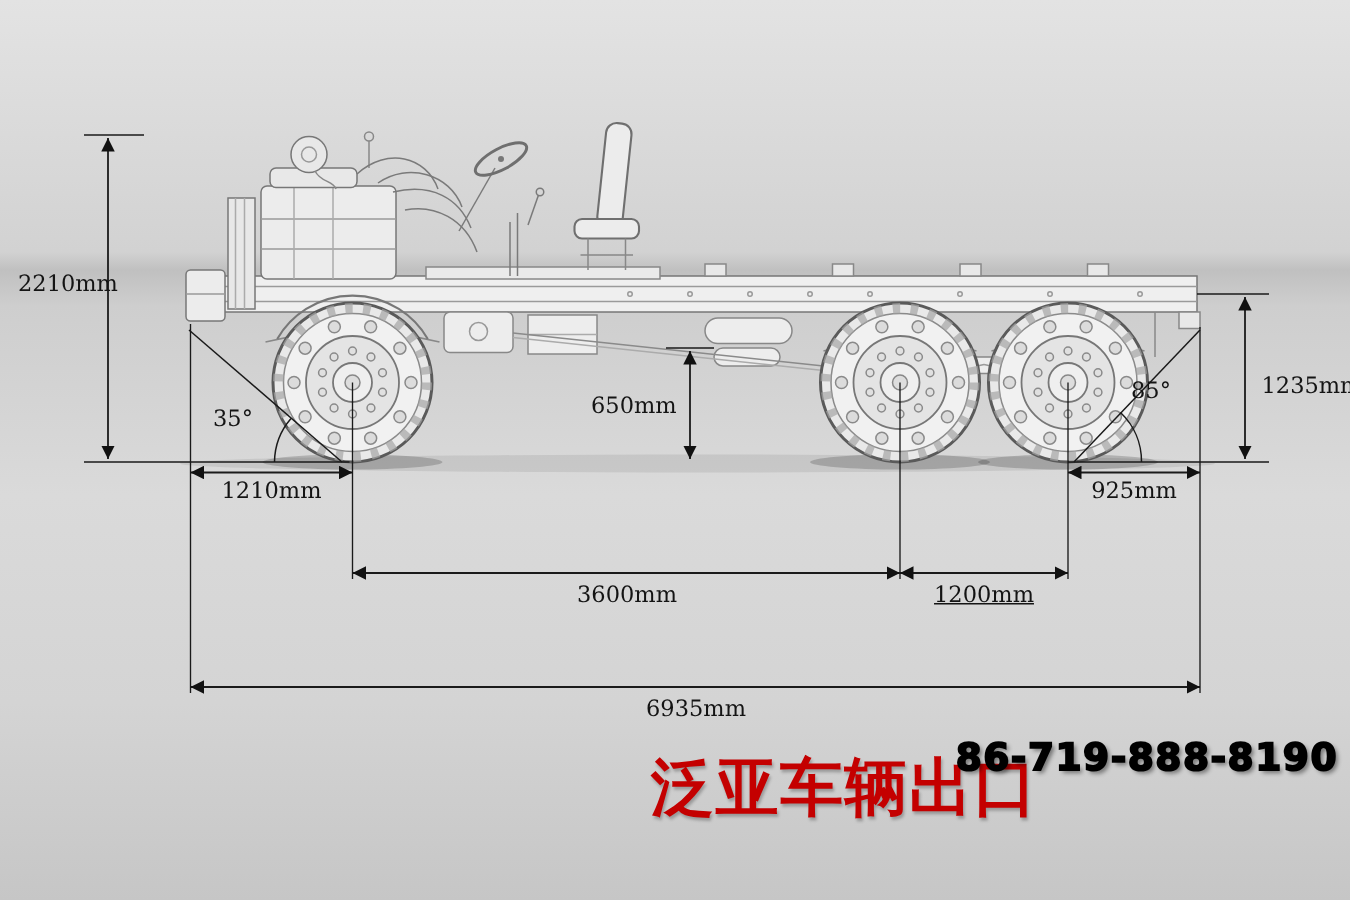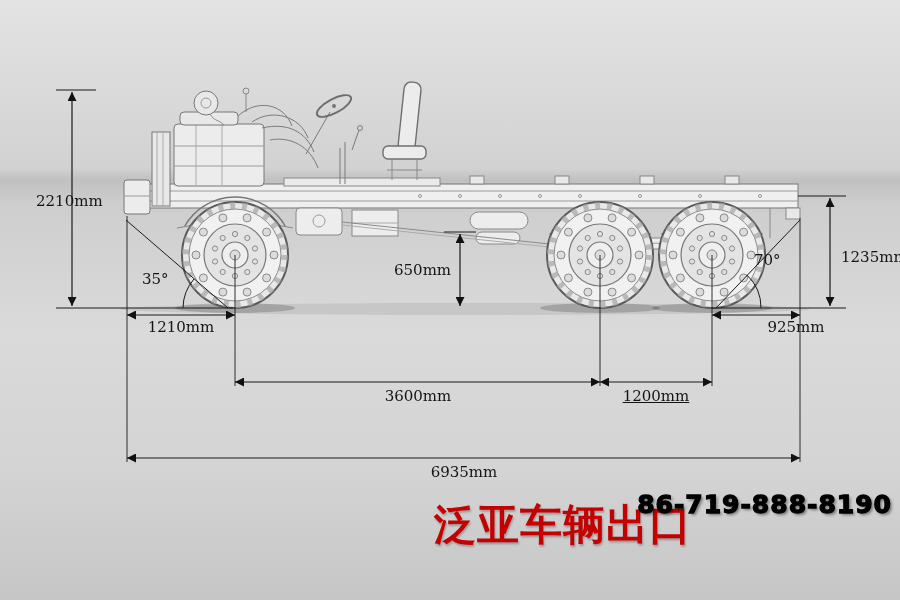--- a/index.html
+++ b/index.html
@@ -212,27 +212,27 @@
       <line x1="830" y1="198" x2="830" y2="306" marker-start="url(#arw)" marker-end="url(#arw)"></line>
       <line x1="460" y1="234" x2="460" y2="306" marker-start="url(#arw)" marker-end="url(#arw)"></line>
       <line x1="127" y1="315" x2="235" y2="315" marker-start="url(#arw)" marker-end="url(#arw)"></line>
       <line x1="712" y1="315" x2="800" y2="315" marker-start="url(#arw)" marker-end="url(#arw)"></line>
       <line x1="235" y1="382" x2="600" y2="382" marker-start="url(#arw)" marker-end="url(#arw)"></line>
       <line x1="600" y1="382" x2="712" y2="382" marker-start="url(#arw)" marker-end="url(#arw)"></line>
       <line x1="127" y1="458" x2="800" y2="458" marker-start="url(#arw)" marker-end="url(#arw)"></line>
     </g>
   </svg>
 
-  <div class="dim-label" style="left:12px;top:192px;margin-left:24px;">2210mm</div>
+  <div class="dim-label" style="left:12px;top:180px;">2210mm</div>
   <div class="dim-label" style="left:841px;top:248px;">1235mm</div>
   <div class="dim-label rt" style="left:394px;top:261px;width:58px;">650mm</div>
   <div class="dim-label" style="left:142px;top:270px;">35°</div>
-  <div class="dim-label" style="left:754px;top:251px;">70°</div>
+  <div class="dim-label" style="left:754px;top:251px;">85°</div>
   <div class="dim-label ctr" style="left:181px;top:318px;">1210mm</div>
-  <div class="dim-label ctr" style="left:756px;top:318px;margin-left:40px;">925mm</div>
+  <div class="dim-label ctr" style="left:756px;top:318px;">925mm</div>
   <div class="dim-label ctr" style="left:418px;top:387px;">3600mm</div>
   <div class="dim-label ctr" style="left:656px;top:387px;text-decoration:underline;">1200mm</div>
   <div class="dim-label ctr" style="left:464px;top:463px;">6935mm</div>
 
   <div class="company">泛亚车辆出口</div>
   <div class="phone phone1">86-719-888-8190</div>
 
 </div>
 
 </body></html>

